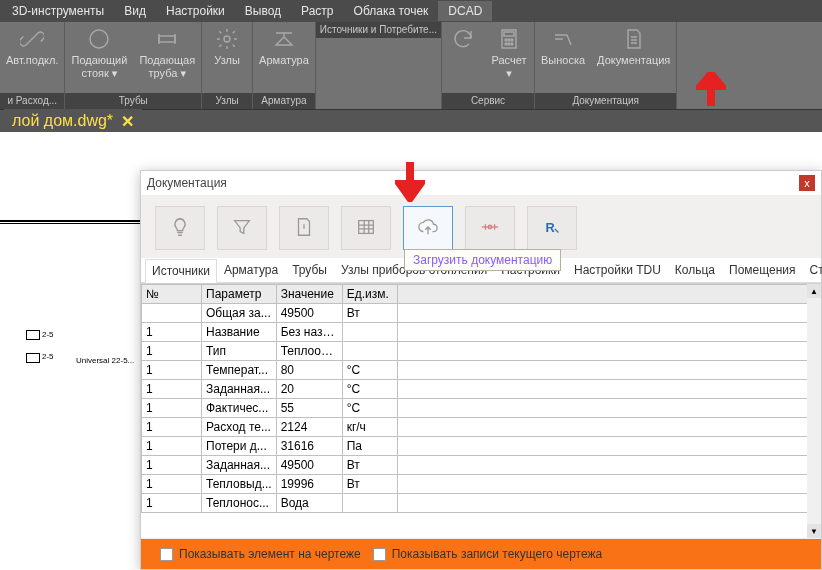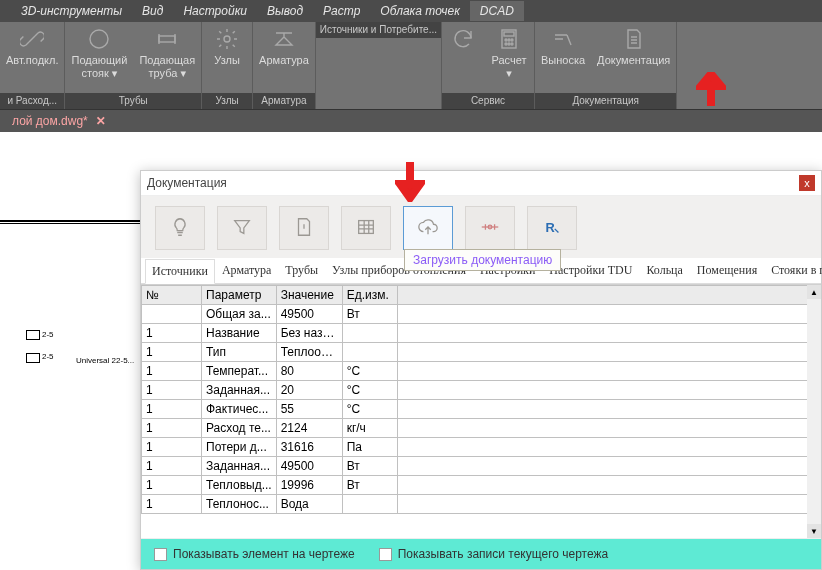--- a/index.html
+++ b/index.html
@@ -13,24 +13,23 @@
       background: #fff;
       overflow: hidden;
       width: 822px;
       height: 570px;
       position: relative;
     }
     
     .menubar {
       background: #4b4b4b;
       display: flex;
-      padding: 0 11px;
+      padding: 0 2px;
       height: 22px;
       align-items: center;
-      font-style: italic;
     }
     .menubar-item {
       color: #e6e6e6;
       padding: 3px 10px;
       cursor: pointer;
       font-size: 12px;
     }
     .menubar-item.active {
       background: #666;
     }
@@ -95,26 +94,26 @@
     
     .filetab-bar {
       background: #555;
       height: 22px;
       display: flex;
       align-items: center;
       padding-left: 4px;
     }
     .filetab {
       background: #555;
-      color: #fca5a5;
+      color: #fde047;
       padding: 3px 8px;
       display: flex;
       align-items: center;
       gap: 8px;
-      font-size: 12px;
+      font-size: 16px;
     }
     .filetab-close {
       cursor: pointer;
       font-weight: bold;
     }
     .canvas-bg {
       position: absolute;
       left: 0;
       top: 132px;
       width: 822px;
@@ -251,21 +250,20 @@
       color: #8b5cf6;
       z-index: 5;
     }
     .panel-tabs {
       display: flex;
       border-bottom: 1px solid #ddd;
       background: #fff;
       padding-left: 4px;
       align-items: flex-end;
       position: relative;
-      font-family: Liberation Serif, serif;
     }
     .panel-tab {
       padding: 4px 6px;
       font-size: 12px;
       color: #333;
       cursor: pointer;
       white-space: nowrap;
       border: 1px solid transparent;
     }
     .panel-tab.active {
@@ -320,23 +318,23 @@
       height: 14px;
       background: #e3e3e3;
       font-size: 8px;
       display: flex;
       align-items: center;
       justify-content: center;
       cursor: pointer;
     }
     .panel-footer {
       display: flex;
-      gap: 24px;
-      padding: 8px 13px;
-      background: #5eead4;
+      gap: 12px;
+      padding: 8px 19px;
+      background: #f97316;
       border-top: 1px solid #eee;
     }
     .check {
       display: flex;
       align-items: center;
       gap: 6px;
       font-size: 12px;
       color: #333;
     }
     .checkbox {

